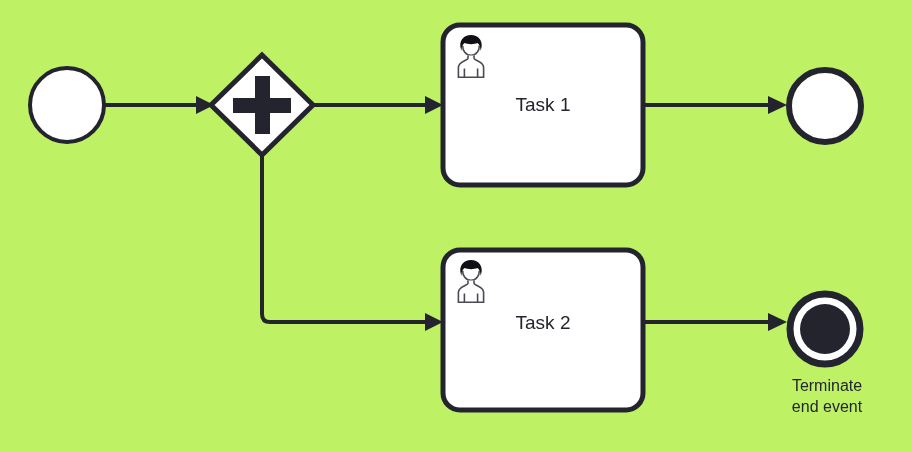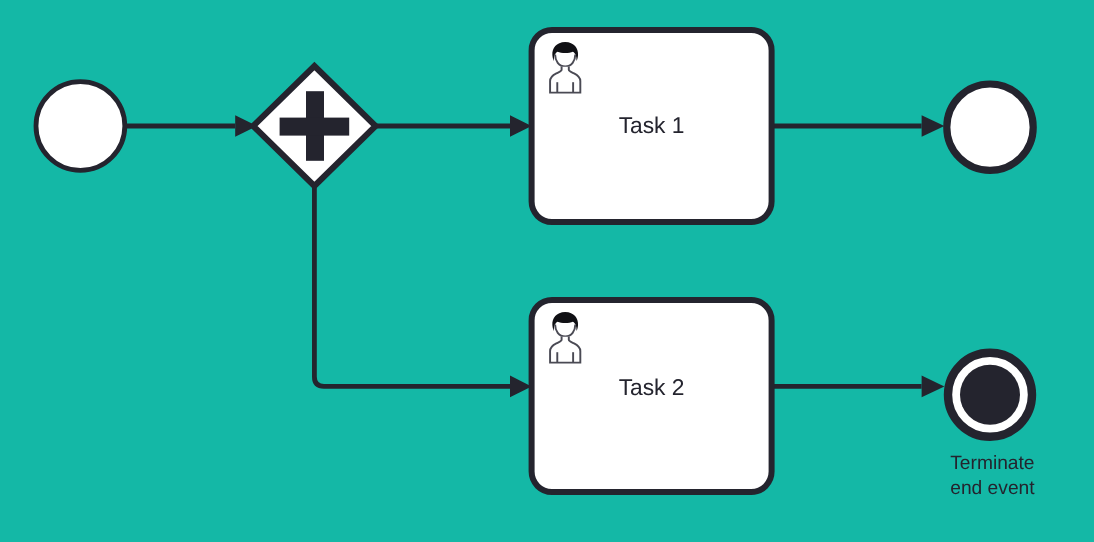--- a/index.html
+++ b/index.html
@@ -7,21 +7,21 @@
     padding: 0;
     background: #ffffff;
   }
   body {
     font-family: "Liberation Sans", sans-serif;
   }
   #canvas {
     position: relative;
     width: 912px;
     height: 452px;
-    background: #14b8a6;
+    background: #bef264;
     overflow: hidden;
   }
   #bpmn-svg {
     position: absolute;
     left: 0;
     top: 0;
     width: 912px;
     height: 452px;
   }
   .flow-line {

